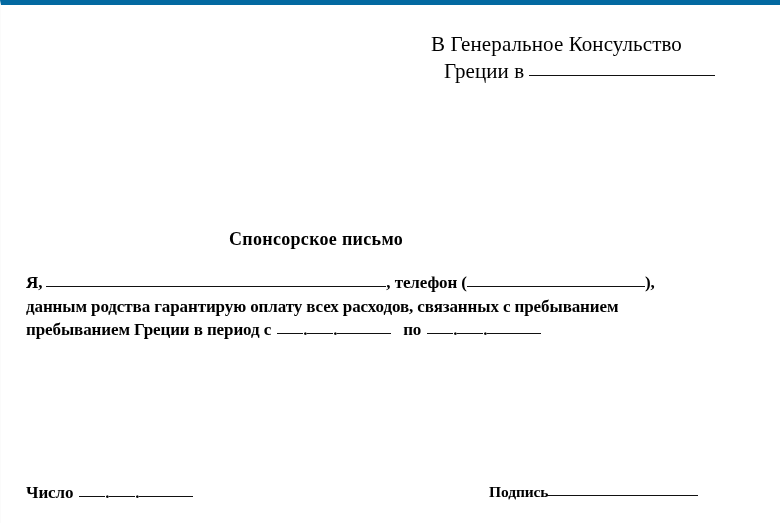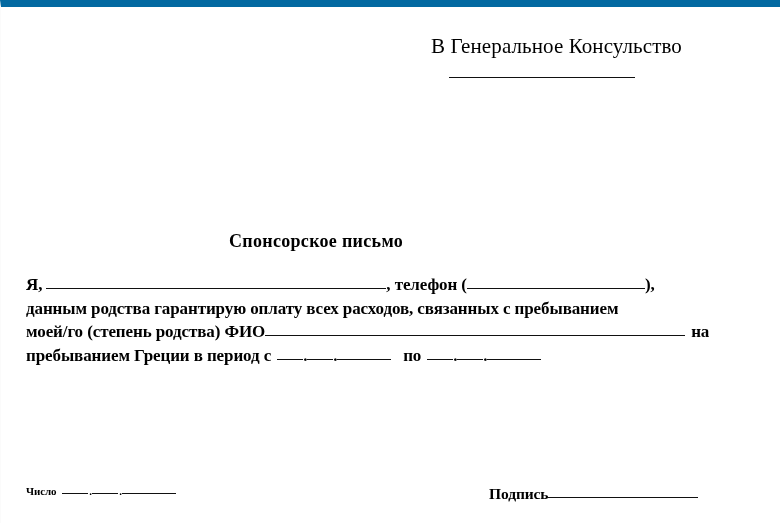--- a/index.html
+++ b/index.html
@@ -16,21 +16,21 @@
     overflow: hidden;
   }
 
   .page {
     position: relative;
     width: 780px;
     height: 523px;
     background: #ffffff;
     box-sizing: border-box;
     border-left: 1px solid #fbfbfb;
-    border-top: 7px solid #0369a1;
+    border-top: 5px solid #0369a1;
   }
 
   
   .addressee {
     position: absolute;
     top: 26px;
     left: 400px;
     width: 340px;
     text-align: left;
   }
@@ -109,21 +109,21 @@
     display: inline-block;
     width: 4px;
     text-align: center;
   }
 
   
   .footer-date {
     position: absolute;
     top: 478px;
     left: 25px;
-    font-size: 11px;
+    font-size: 17px;
     font-weight: bold;
     letter-spacing: -0.1px;
     white-space: nowrap;
   }
   .footer-sign {
     position: absolute;
     top: 478px;
     left: 446px;
     font-size: 15.5px;
     font-weight: bold;
@@ -135,37 +135,34 @@
   .sp { display: inline-block; width: 6px; }
 </style>
 </head>
 <body>
 
 <div class="page">
 
   <div class="addressee">
     <div class="addressee-line1">В Генеральное Консульство</div>
     <div class="addressee-line2">
-      <span class="blank-head"></span>
+      <span>Греции в</span><span class="blank-head"></span>
     </div>
   </div>
 
   <div class="doc-title">Спонсорское письмо</div>
 
   <div class="body-block">
 
     <div class="body-line">
       <span>Я,</span><span class="blank blank-name"></span><span>, телефон (</span><span class="blank blank-phone"></span><span>),</span>
     </div>
 
     <div class="body-line">данным родства гарантирую оплату всех расходов, связанных с пребыванием</div>
 
-    <div class="body-line">
-      <span>моей/го (степень родства) ФИО</span><span class="blank blank-fio"></span><span class="sp"></span><span>на</span>
-    </div>
 
     <div class="body-line">
       <span>пребыванием Греции в период с</span><span class="sp"></span><span class="date-group">
         <span class="seg seg-d"></span><span class="dot">.</span><span class="seg seg-m"></span><span class="dot">.</span><span class="seg seg-y"></span>
       </span><span class="sp"></span><span class="sp"></span><span>по</span><span class="sp"></span><span class="date-group">
         <span class="seg seg-d"></span><span class="dot">.</span><span class="seg seg-m"></span><span class="dot">.</span><span class="seg seg-y"></span>
       </span>
     </div>
 
   </div>

